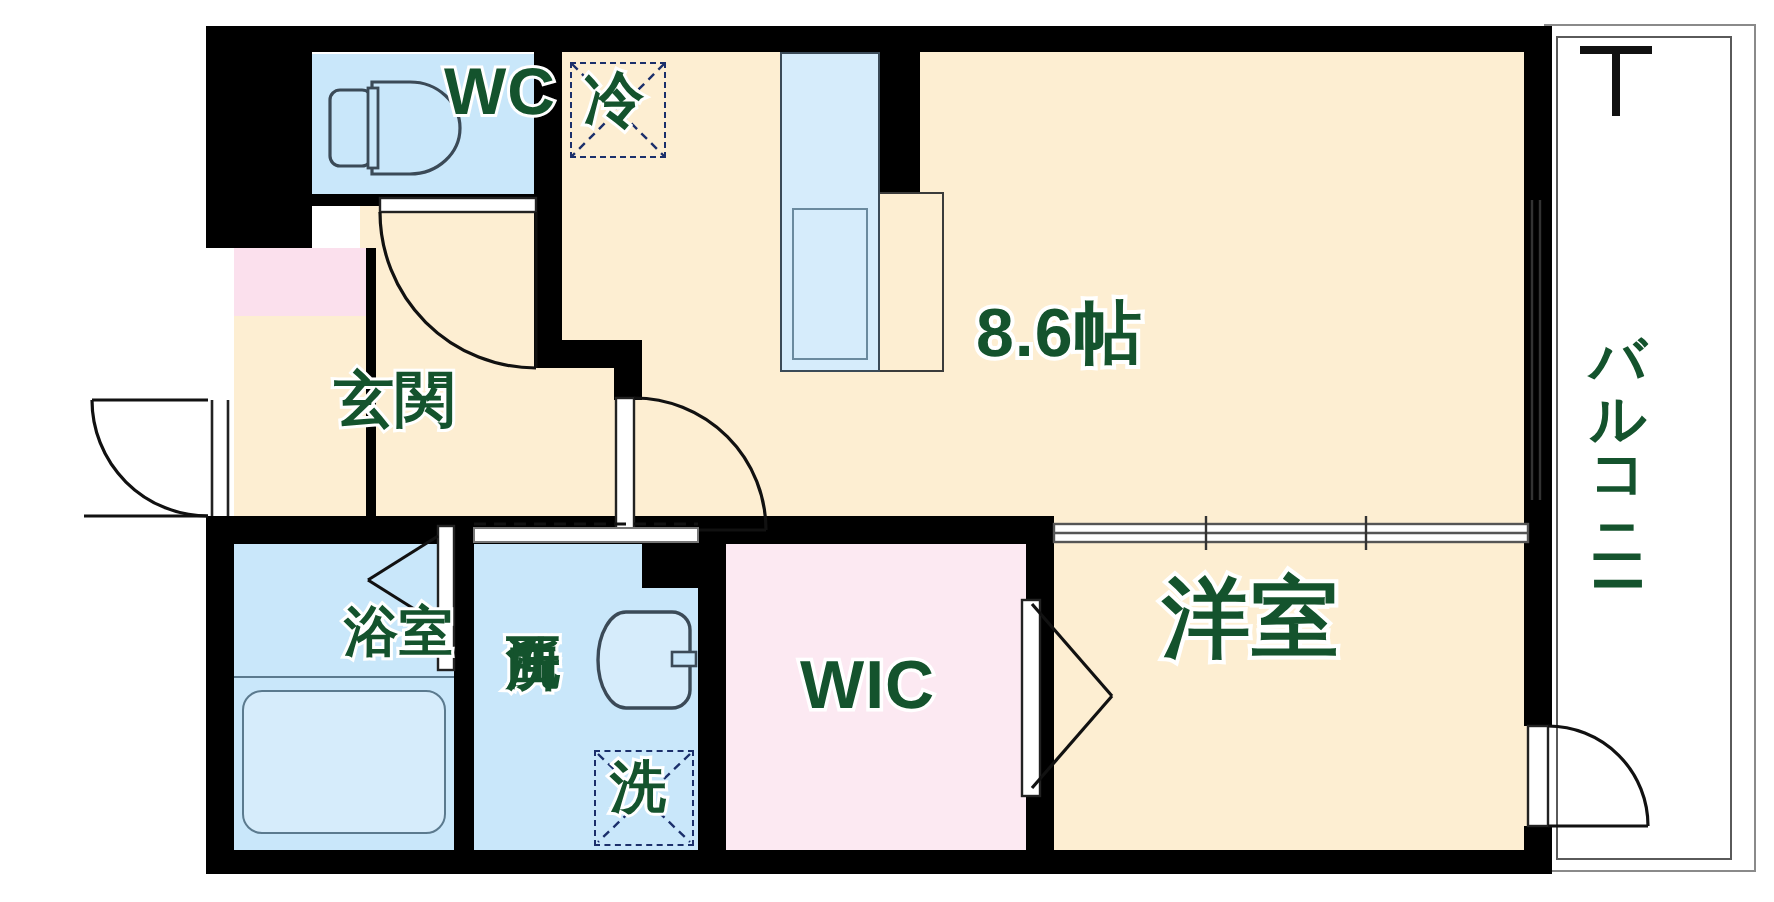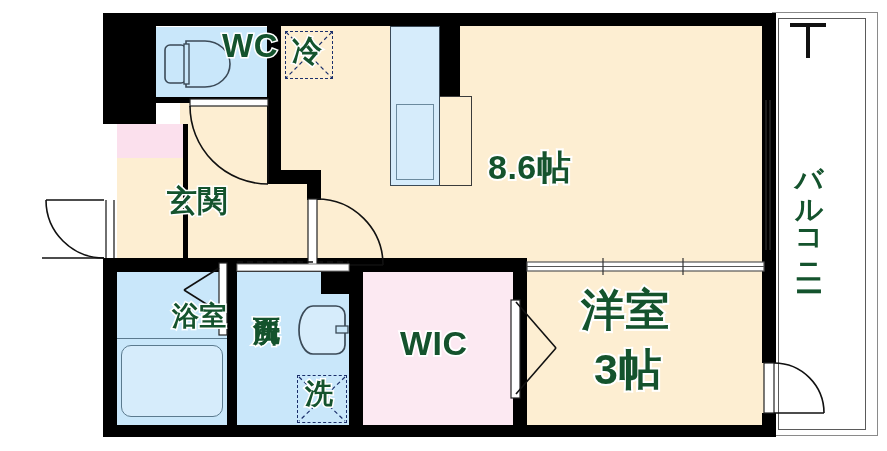--- a/index.html
+++ b/index.html
@@ -246,15 +246,14 @@
 
   <div class="label" style="left:137px; top:303px; font-size:27px;margin-left:35px; -webkit-text-stroke:3px #ffffff;">浴室</div>
 
   <div class="label vert" style="left:252px; top:296px; font-size:27px; -webkit-text-stroke:3px #ffffff;">洗面所</div>
 
   <div class="label" style="left:305px; top:380px; font-size:28px; -webkit-text-stroke:3px #ffffff;">洗</div>
 
   <div class="label" style="left:400px; top:326px; font-size:34px; -webkit-text-stroke:3.5px #ffffff;">WIC</div>
 
   <div class="label" style="left:581px; top:288px; font-size:44px; -webkit-text-stroke:4px #ffffff;">洋室</div>
-  <div class="label" style="left:594px; top:348px; font-size:43px; -webkit-text-stroke:4px #ffffff;">3帖</div>
 
 </div>
 
 </body></html>

